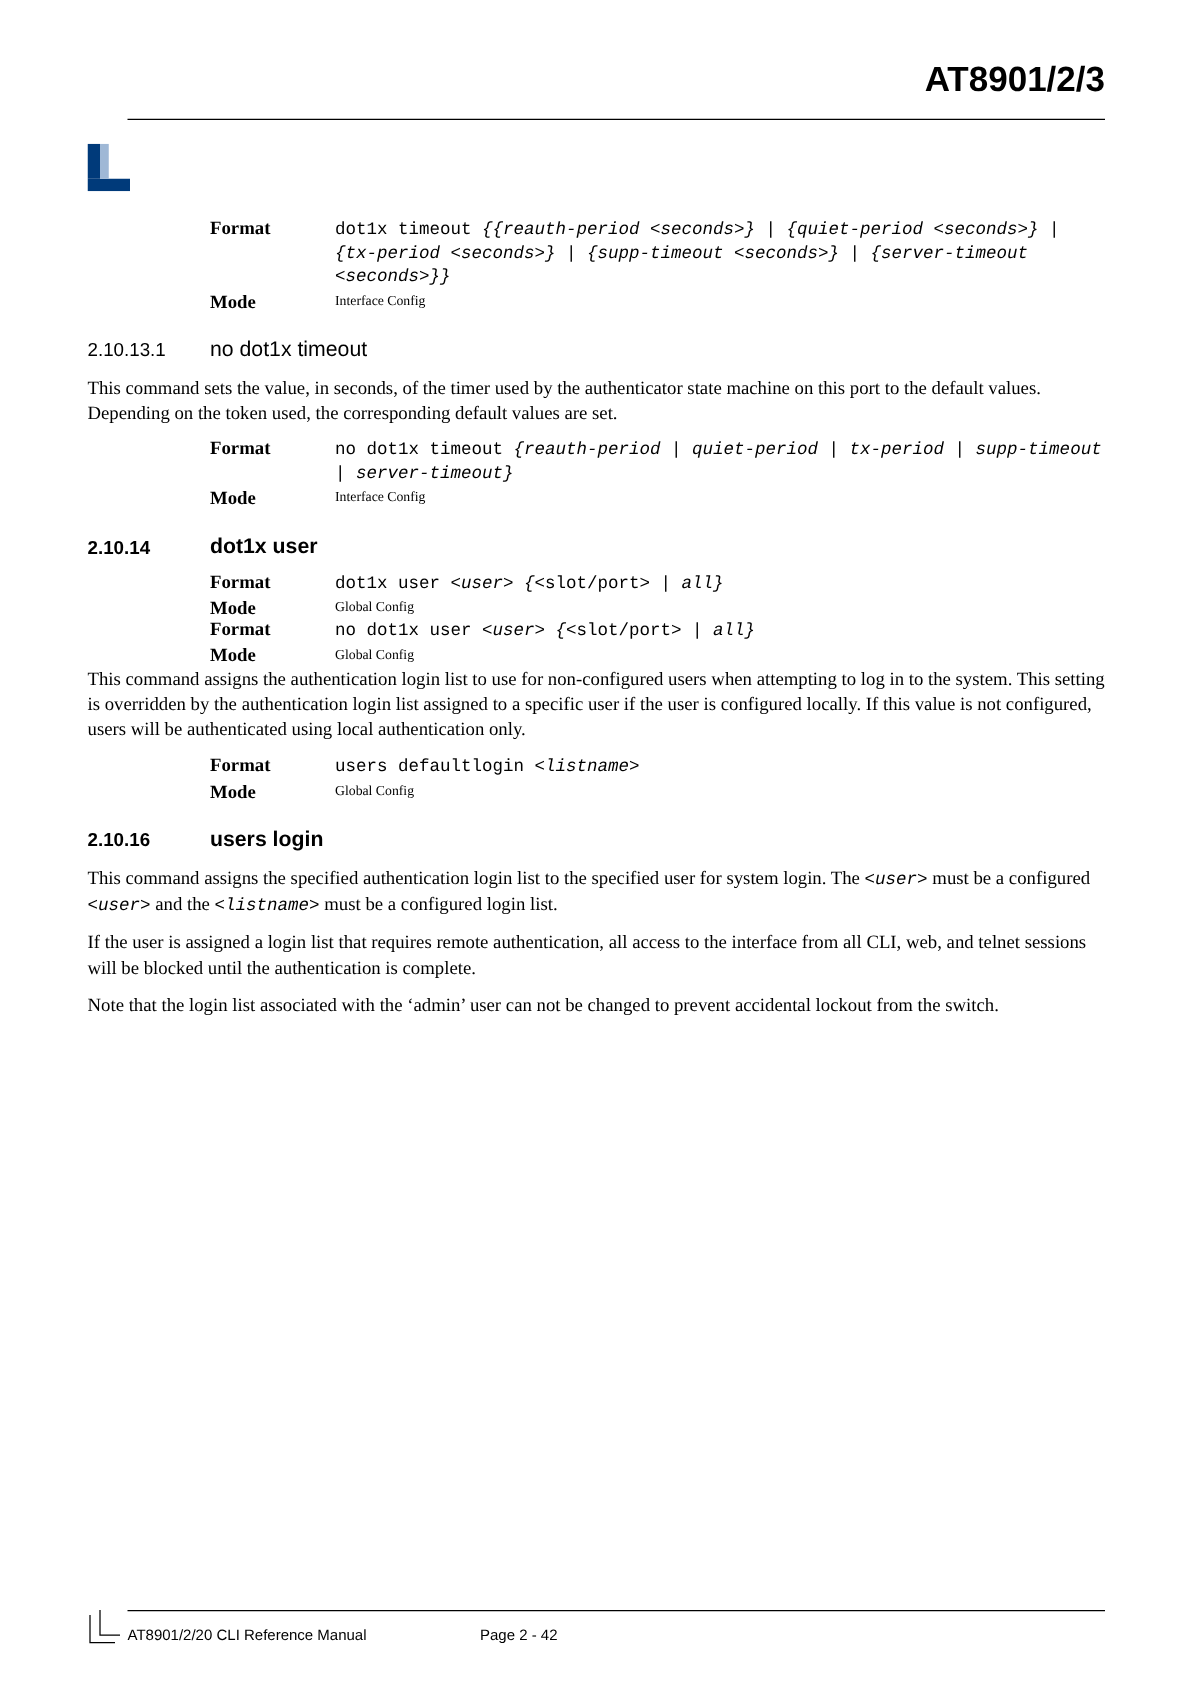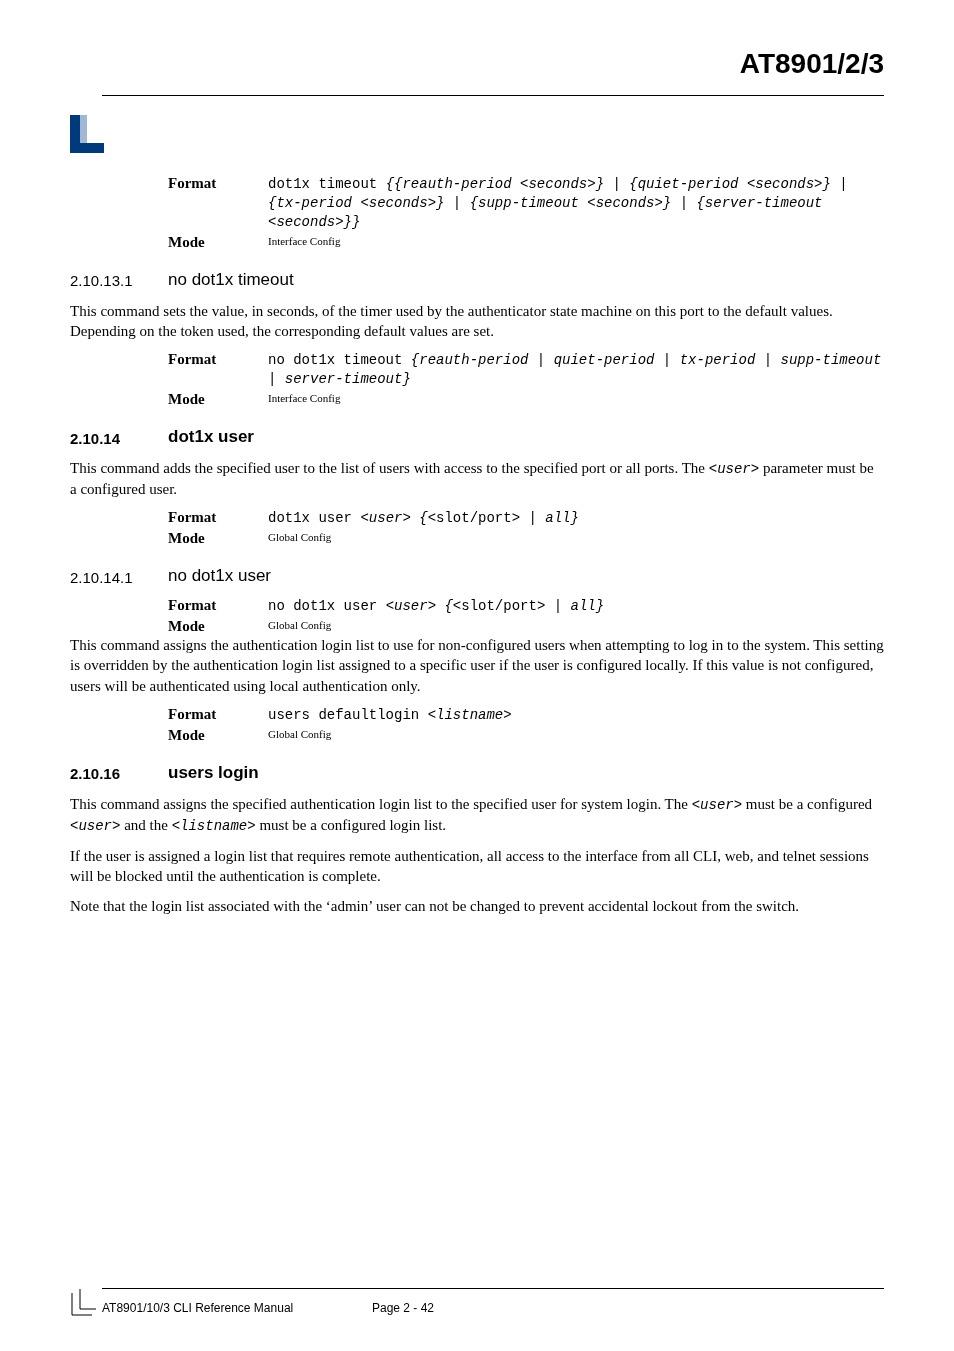--- a/index.html
+++ b/index.html
@@ -110,21 +110,21 @@
   }
   .footer-text {
     position: absolute;
     left: 102px;
     bottom: 36px;
     font-family: Arial, Helvetica, sans-serif;
     font-size: 12px;
   }
   .footer-page {
     position: absolute;
-    left: 372px;
+    left: 384px;
     bottom: 36px;
     font-family: Arial, Helvetica, sans-serif;
     font-size: 12px;
   }
 </style>
 </head>
 <body>
 
 <div class="page">
   <div class="header-title">AT8901/2/3</div>
@@ -164,38 +164,31 @@
     </div>
     <div class="kv-row" style="margin-bottom:0;">
       <div class="kv-label">Mode</div>
       <div class="kv-value">Interface Config</div>
     </div>
 
     <div class="row heading-row">
       <div class="secnum bold">2.10.14</div>
       <div class="sectitle bold">dot1x user</div>
     </div>
-    <div class="para">
-      <span>This command adds the specified user to the list of users with access to the specified port or all ports. The </span><span class="mono mono-italic">&lt;user&gt;</span><span> parameter must be a configured user.</span>
-    </div>
     <div class="kv-row">
       <div class="kv-label">Format</div>
       <div class="kv-value mono">
         <span class="mono-bold">dot1x user </span><span class="mono-italic">&lt;user&gt; {&lt;</span><span>slot/port</span><span class="mono-italic">&gt; | all}</span>
       </div>
     </div>
     <div class="kv-row" style="margin-bottom:0;">
       <div class="kv-label">Mode</div>
       <div class="kv-value">Global Config</div>
     </div>
 
-    <div class="row heading-row">
-      <div class="secnum">2.10.14.1</div>
-      <div class="sectitle">no dot1x user</div>
-    </div>
     <div class="kv-row">
       <div class="kv-label">Format</div>
       <div class="kv-value mono">
         <span class="mono-bold">no dot1x user </span><span class="mono-italic">&lt;user&gt; {&lt;</span><span>slot/port</span><span class="mono-italic">&gt; | all}</span>
       </div>
     </div>
     <div class="kv-row" style="margin-bottom:0;">
       <div class="kv-label">Mode</div>
       <div class="kv-value">Global Config</div>
     </div>
@@ -224,15 +217,15 @@
 
   </div>
 
   <div class="footer-rule"></div>
   <div class="footer-bracket">
     <svg width="30" height="30" viewBox="0 0 30 30">
       <polyline points="12,2 12,22 28,22" fill="none" stroke="#000" stroke-width="1"></polyline>
       <polyline points="4,6 4,28 24,28" fill="none" stroke="#000" stroke-width="1"></polyline>
     </svg>
   </div>
-  <div class="footer-text">AT8901/10/3 CLI Reference Manual</div>
+  <div class="footer-text">AT8901/2/20 CLI Reference Manual</div>
   <div class="footer-page">Page 2 - 42</div>
 </div>
 
 </body></html>

